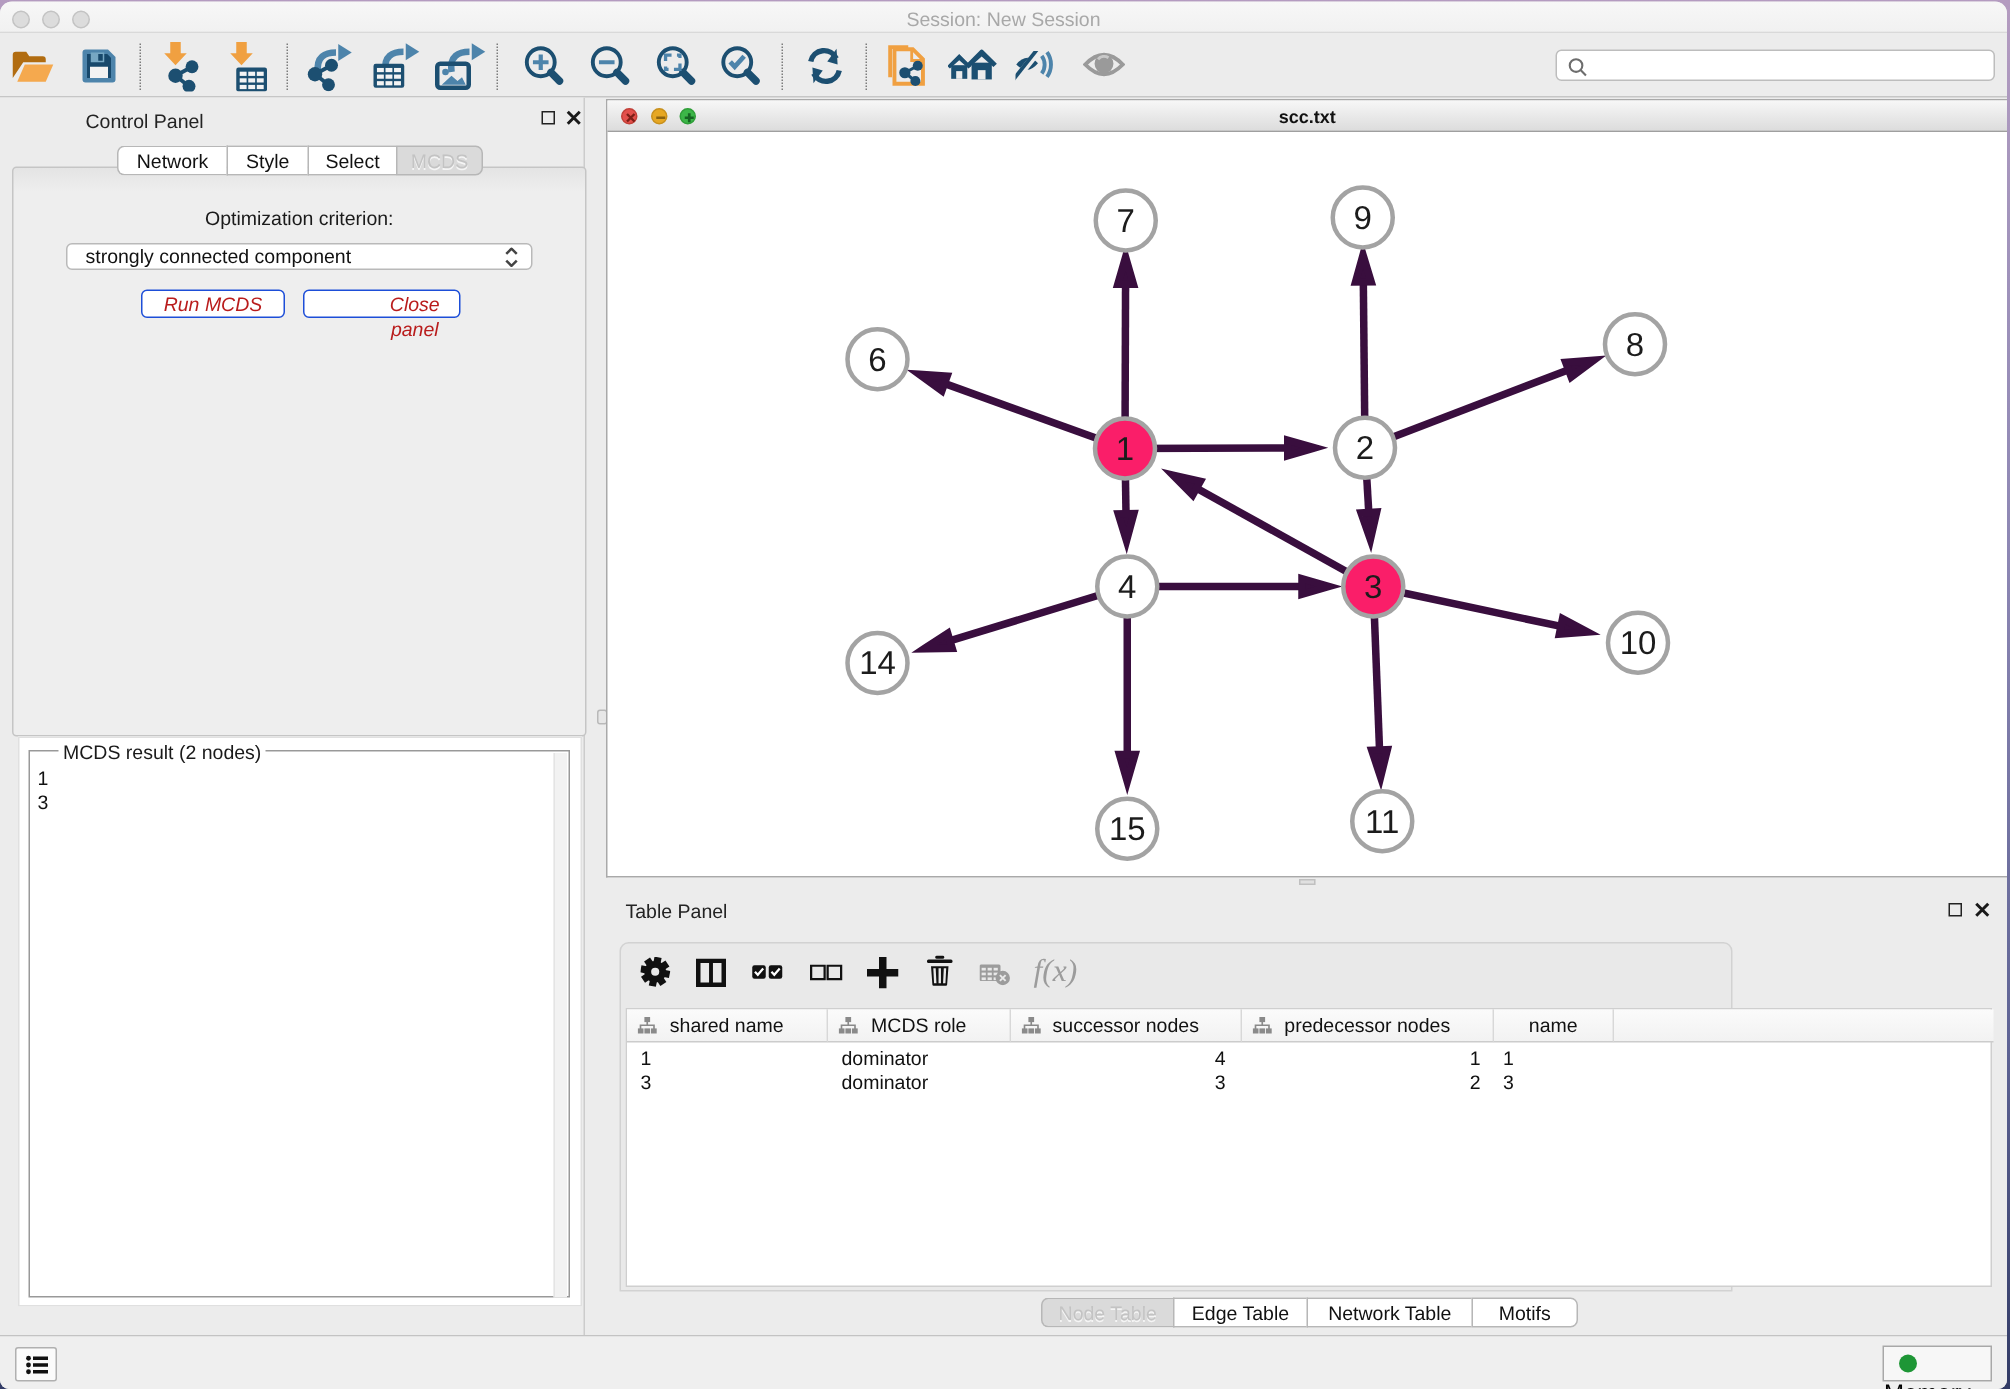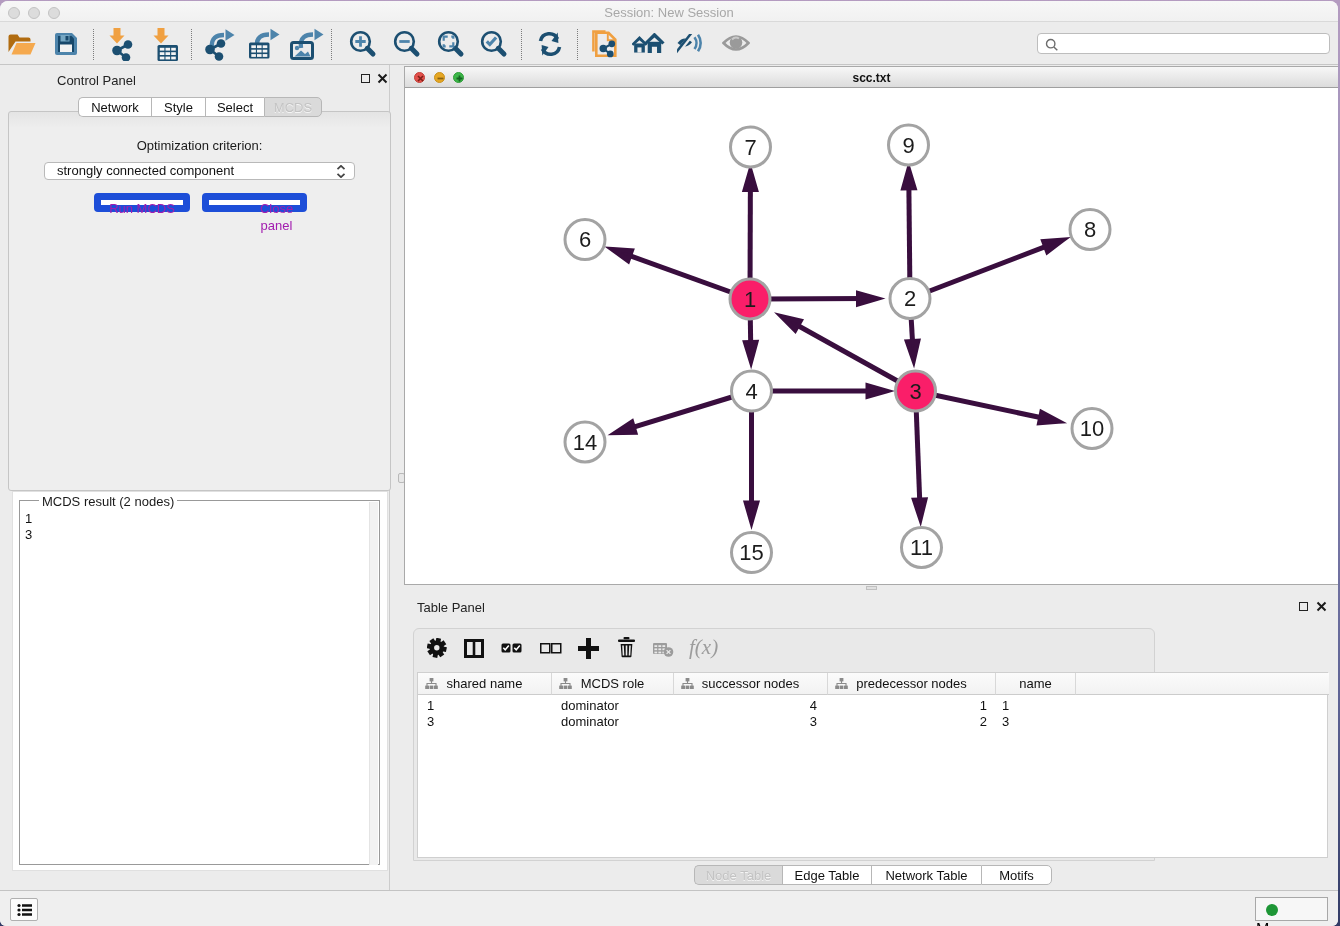--- a/index.html
+++ b/index.html
@@ -34,22 +34,22 @@
   border-right:none; font-size:13px; color:#111; }
 .tab:first-child { border-radius:5px 0 0 5px; }
 .tab:last-child { border-radius:0 5px 5px 0; border-right:1px solid #b7b7b7; }
 .tabsel { background:#dadada; color:#c3c3c3; text-shadow:0 1px 0 #f5f5f5; }
 #gbox { position:absolute; left:8px; top:46px; width:383px; height:380px;
   border:1px solid #c5c5c5; border-radius:3px;
   background:linear-gradient(#e4e4e4 0px,#eeeeee 16px,#eeeeee 100%); }
 #optlabel { position:absolute; left:0; top:73px; width:399px; text-align:center; font-size:13px; color:#1a1a1a; }
 #combo { position:absolute; left:44px; top:96.5px; width:311px; height:18px; background:#ffffff;
   border:1px solid #b9b9b9; border-radius:4px; font-size:13px; line-height:16px; padding-left:12px; color:#111; }
-.btn { position:absolute; height:19px; background:#ffffff; border:7px solid #1d4ed8; border-radius:4px;
-  font-size:13px; text-align:center; line-height:17px; color:#a21caf; }
+.btn { position:absolute; height:19px; background:#ffffff; border:1px solid #1d4ed8; border-radius:4px;
+  font-size:13px; text-align:center; line-height:17px; color:#b91c1c;font-style:italic; }
 #resultwrap { position:absolute; left:12px; top:426px; width:376px; height:380px; background:#ffffff;
   border:1px solid #e0e0e0; }
 #resultbox { position:absolute; left:6px; top:8px; width:361px; height:365px; border:1px solid #999999; }
 #resultlabel { position:absolute; left:4px; top:-7px; background:#ffffff; padding:0 3px; font-size:13px; color:#1a1a1a;margin-left:15px; }
 #resulttext { position:absolute; left:5px; top:10px; font-size:13px; line-height:16px; color:#111; }
 #rscroll { position:absolute; right:1px; top:1px; width:9px; height:363px; background:#f2f2f2; border-left:1px solid #e4e4e4; }
 
 #sphandle { position:absolute; left:398px; top:473px; width:7px; height:10px; background:#e7e7e7;
   border:1px solid #b9b9b9; border-radius:2px; }
 

